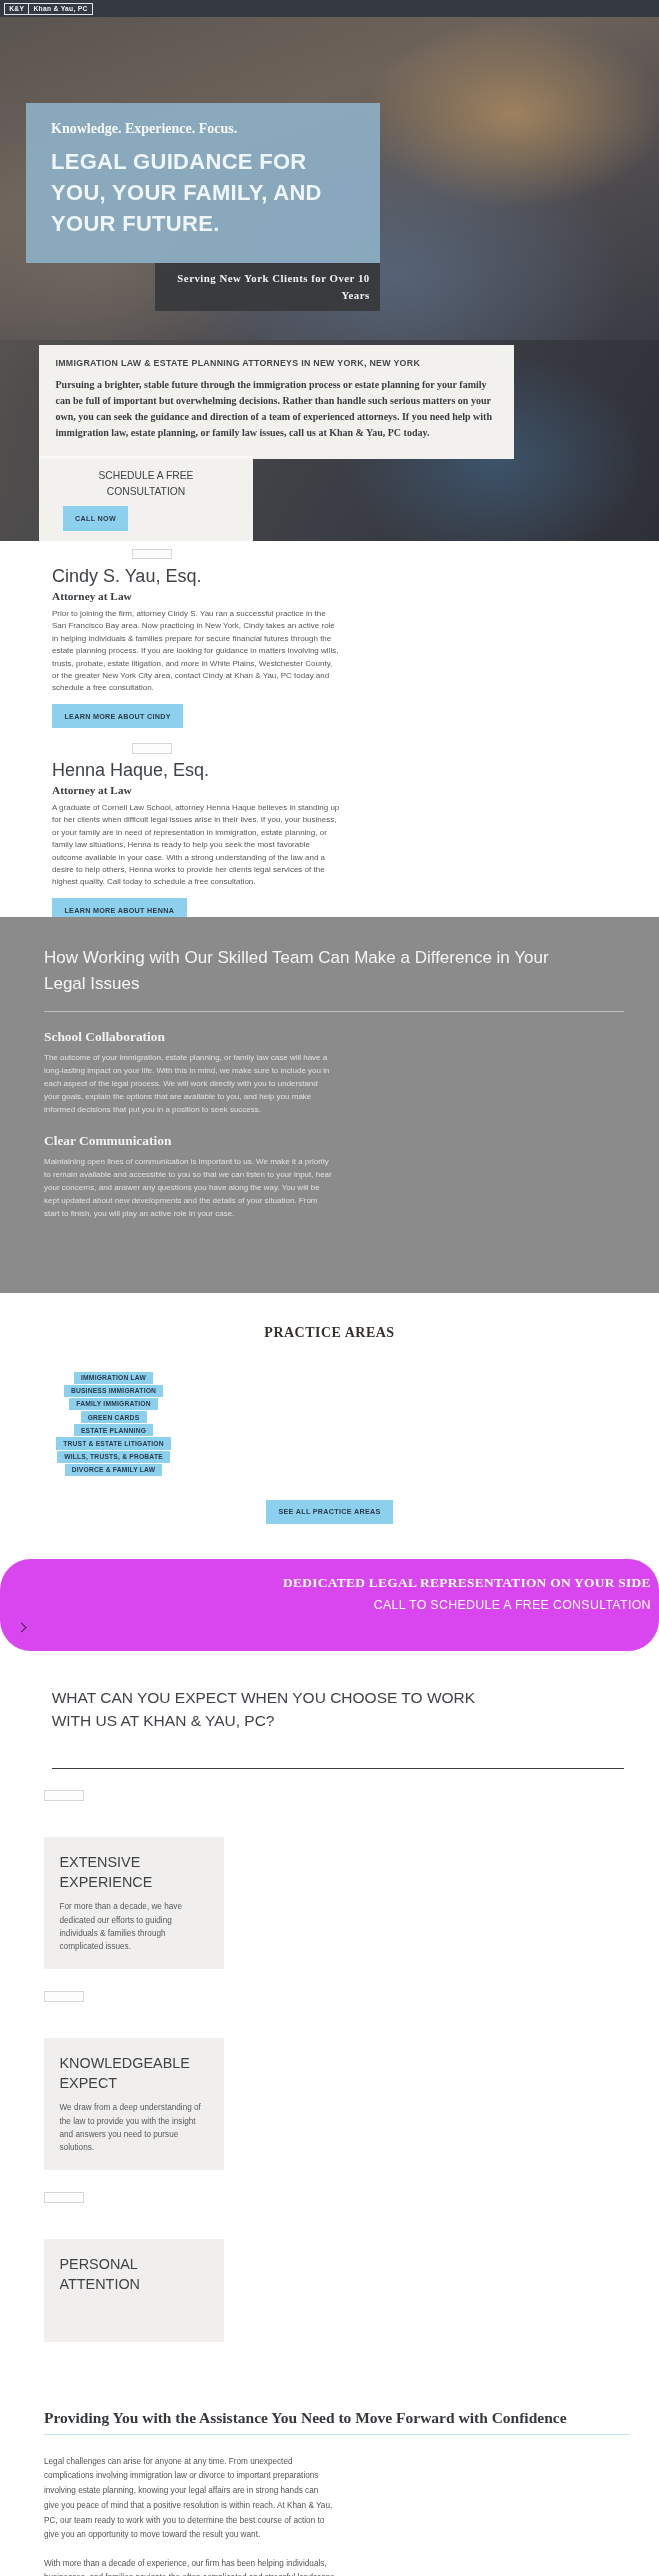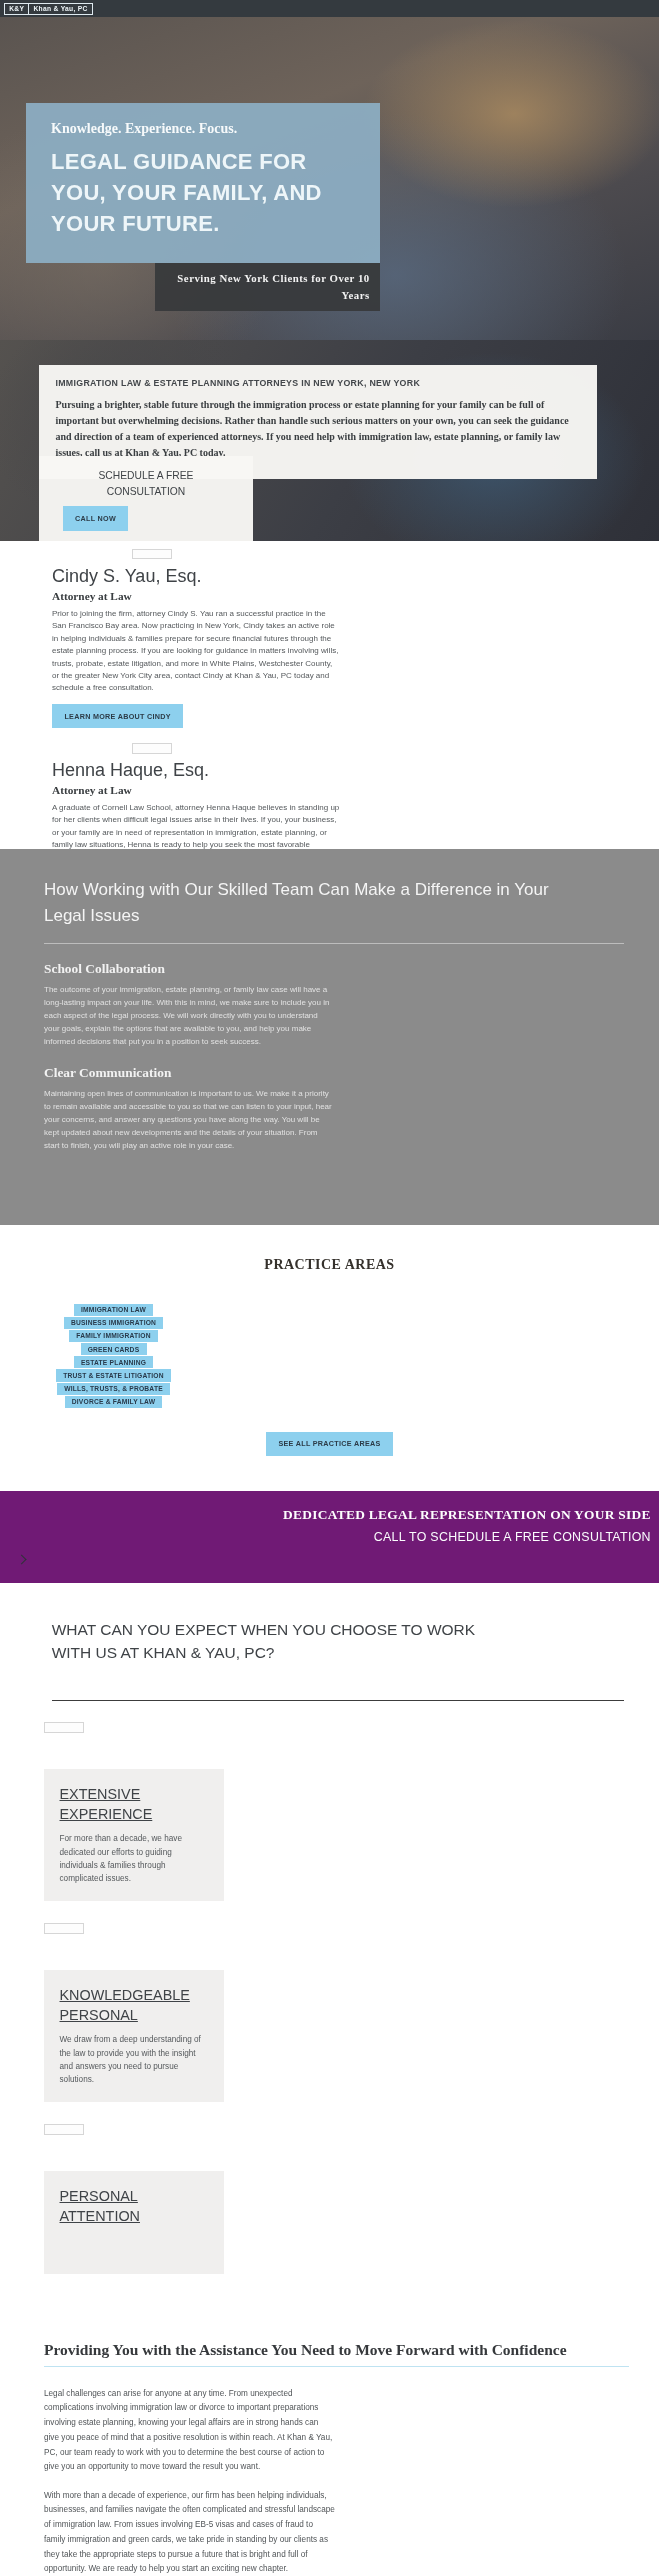--- a/index.html
+++ b/index.html
@@ -26,35 +26,35 @@
   .hero-badge { position:absolute; left:155px; top:246px; width:225px; background:rgba(56,58,60,.96);
     padding:7.2px 10.3px; text-align:right; font-family:"Liberation Serif", serif; font-weight:600;
     font-size:10.8px; line-height:1.55; color:#f3f3f3; letter-spacing:0.5px; }
 
   
   .strip2 { height:201px; position:relative; overflow:hidden;
     background:
       radial-gradient(ellipse 216px 155px at 75% 60%, rgba(62,90,116,.8), rgba(62,90,116,0) 70%),
       radial-gradient(ellipse 196px 155px at 20% 40%, rgba(70,70,72,.8), rgba(70,70,72,0) 75%),
       linear-gradient(120deg, #55524f 0%, #3c3e45 55%, #2e3038 100%); }
-  .intro-panel { position:absolute; left:39px; top:25px; width:558px; background:rgba(248,247,244,.97);
+  .intro-panel { position:absolute; left:39px; top:5px; width:475px; background:rgba(248,247,244,.97);
     padding:13.4px 16.5px 17.5px 16.5px; }
   .intro-heading { font-size:8.8px; letter-spacing:0.3px; color:#43474b; }
   .intro-body { margin-top:8.2px; font-family:"Liberation Serif", serif; font-weight:600;
     font-size:10px; line-height:1.62; color:#3a3e41; }
   .schedule-box { position:absolute; left:39px; top:116px; width:214px; height:85px;
     background:rgba(248,247,244,.97); padding:12.4px 20.6px 0 20.6px; }
   .schedule-label { text-align:center; font-size:10.3px; color:#3f4347; line-height:1.5; }
   .btn-blue { display:inline-block; background:#8dd0ee; color:#2c3b47; border:none; cursor:pointer;
     font-family:"Liberation Sans", sans-serif; font-weight:600; font-size:7.2px; letter-spacing:0.3px;
     padding:7.7px 12.4px; }
   .call-now { margin-top:7.2px; margin-left:3.1px; }
 
   
-  .attorneys { height:308px; padding:7.7px 0 0 52px; overflow:hidden; background:#fff; }
+  .attorneys { height:376px; padding:7.7px 0 0 52px; overflow:hidden; background:#fff; }
   .ph-box { width:40px; height:10.8px; border:0.5px solid #d6d6d6; background:#fdfdfd; margin-left:80px; }
   .atty { margin-bottom:14.4px; }
   .atty-name { margin-top:6.2px; font-size:18px; font-weight:normal; color:#3f4347; }
   .atty-role { margin-top:3.1px; font-family:"Liberation Serif", serif; font-weight:bold; font-size:11.3px; color:#3a3e41; }
   .atty-bio { margin-top:6.2px; font-size:8px; line-height:1.55; color:#55595c; max-width:289px; }
   .atty-btn { margin-top:9.3px; }
 
   
   .team { height:376px; background:#8b8b8b; padding:28px 36px 0 44px; overflow:hidden; }
   .team-title { font-size:17px; font-weight:normal; color:#f5f5f5; line-height:1.55; max-width:505px; }
@@ -65,35 +65,35 @@
   
   .practice { height:266px; background:#fff; padding-top:32px; overflow:hidden; }
   .practice-title { text-align:center; font-family:"Liberation Serif", serif; font-weight:bold;
     font-size:14px; letter-spacing:0.5px; color:#35312c; }
   .chips { margin:30px 0 0 36px; width:155px; display:flex; flex-direction:column; align-items:center; }
   .chip { background:#8dd0ee; color:#28394a; font-size:6.7px; font-weight:600; letter-spacing:0.2px;
     padding:2.6px 7.2px; margin:0.5px 0; white-space:nowrap; cursor:pointer; }
   .see-all-wrap { text-align:center; margin-top:23px; }
 
   
-  .banner { height:92px; background:#701a75; position:relative; padding:15.5px 8.2px 0 0; overflow:hidden; }
+  .banner { height:92px; background:#d946ef; position:relative; padding:15.5px 8.2px 0 0; overflow:hidden;border-radius:31px; }
   .banner-line1 { text-align:right; font-family:"Liberation Serif", serif; font-weight:800;
     font-size:13.4px; letter-spacing:0.3px; color:#fdfefe; }
   .banner-line2 { text-align:right; margin-top:7.2px; font-size:12.4px; font-weight:300; color:#fbfdfe; letter-spacing:0.3px; }
   .banner-chevron { position:absolute; left:17.5px; bottom:19.6px; width:7.2px; height:7.2px;
     border-right:1.5px solid #2e3338; border-top:1.5px solid #2e3338; transform:rotate(45deg); cursor:pointer; }
 
   
   .expect { height:1454px; background:#fff; padding:35px 0 0 44px; overflow:hidden; }
   .expect-heading { font-size:15.5px; font-weight:normal; color:#3f4347; line-height:1.5; max-width:464px; margin-left:7.7px; }
   .expect-hr { border:none; border-top:1px solid #3c3c3c; width:572px; margin:35px 0 0 7.7px; }
   .card-wrap { margin-top:21.6px; }
   .card-wrap .ph-box { margin-left:0; }
   .card { margin-top:36px; width:180px; min-height:103px; background:#f0efee; padding:16.5px 15.5px; }
-  .card h3 { font-size:14.4px; font-weight:normal; color:#3f4347; line-height:1.35;text-decoration:underline; }
+  .card h3 { font-size:14.4px; font-weight:normal; color:#3f4347; line-height:1.35; }
   .card p { margin-top:8.2px; font-size:8.2px; line-height:1.6; color:#55595c; }
   .assist-heading { margin-top:67px; font-family:"Liberation Serif", serif; font-weight:800;
     font-size:15.5px; color:#36393c; }
   .assist-hr { border:none; border-top:0.5px solid #bfe3f2; width:585px; margin-top:7.2px; }
   .assist-paras { margin-top:19.6px; max-width:291px; }
   .assist-paras p { font-size:8.2px; line-height:1.8; color:#515558; margin-bottom:13.4px; }
 </style>
 </head>
 <body>
 
@@ -180,21 +180,21 @@
       <div class="card-wrap">
       <div class="ph-box"></div>
       <div class="card">
         <h3>EXTENSIVE EXPERIENCE</h3>
         <p>For more than a decade, we have dedicated our efforts to guiding individuals &amp; families through complicated issues.</p>
       </div>
     </div>
       <div class="card-wrap">
       <div class="ph-box"></div>
       <div class="card">
-        <h3>KNOWLEDGEABLE PERSONAL</h3>
+        <h3>KNOWLEDGEABLE EXPECT</h3>
         <p>We draw from a deep understanding of the law to provide you with the insight and answers you need to pursue solutions.</p>
       </div>
     </div>
       <div class="card-wrap">
       <div class="ph-box"></div>
       <div class="card">
         <h3>PERSONAL ATTENTION</h3>
       </div>
     </div>
     </div>

